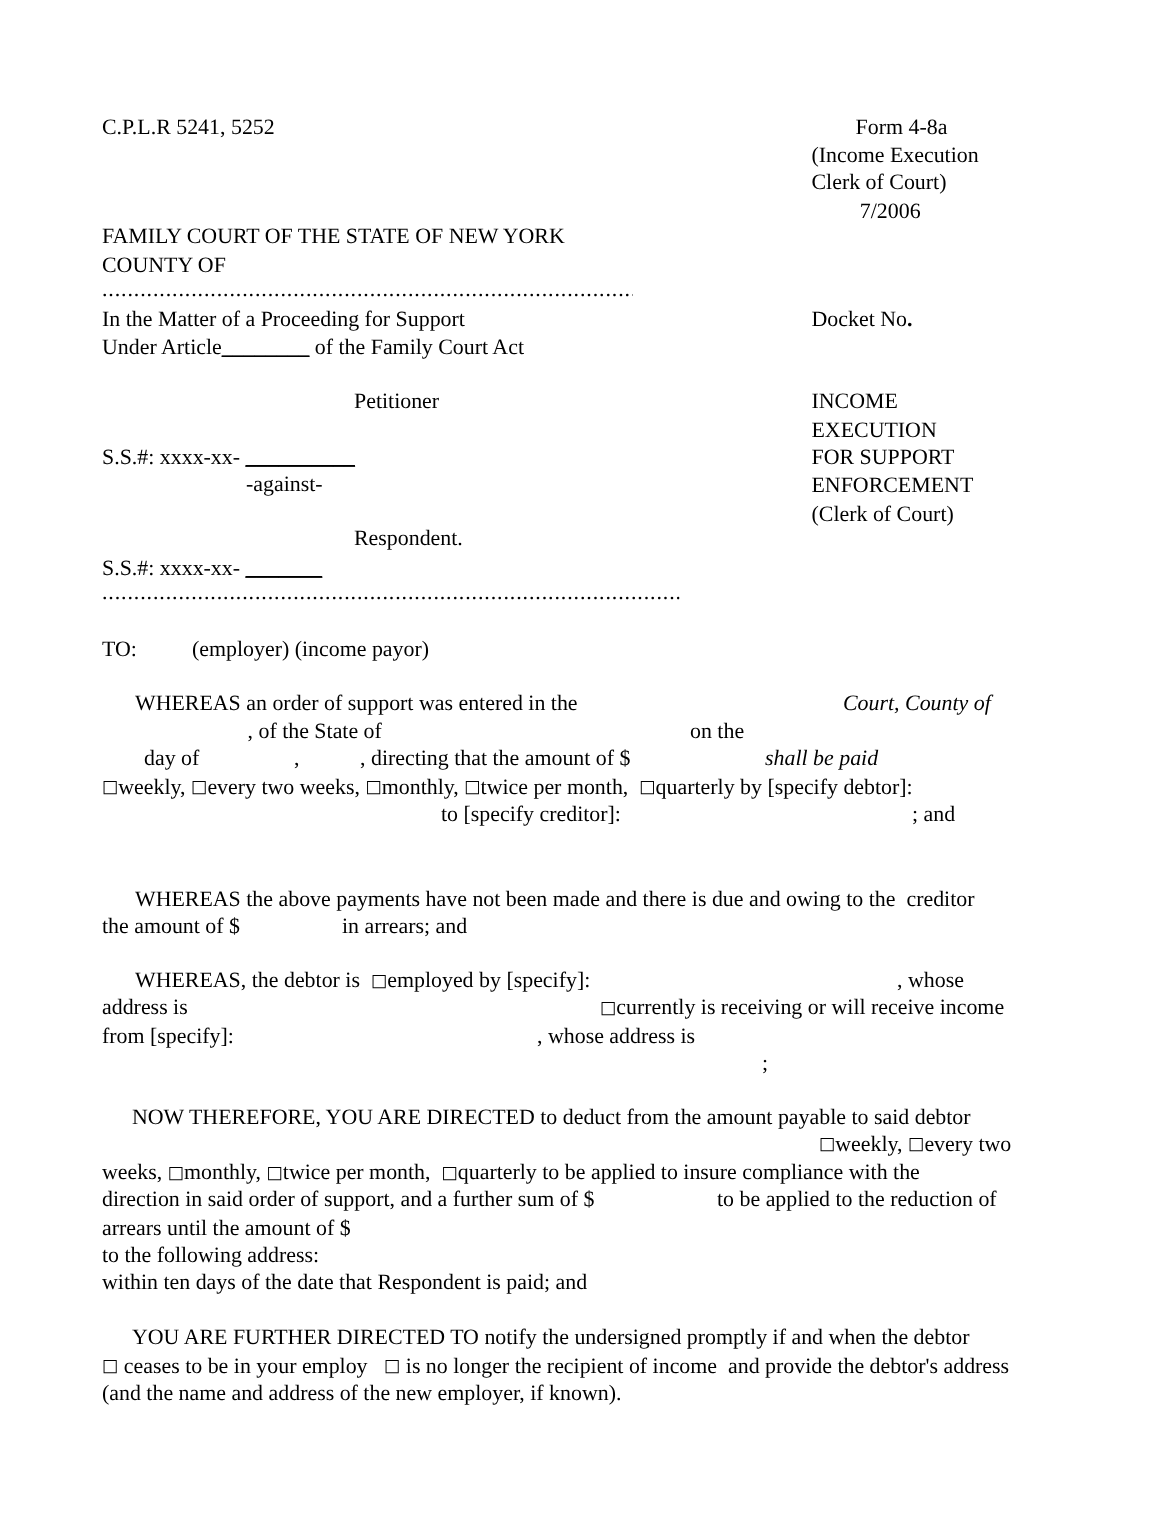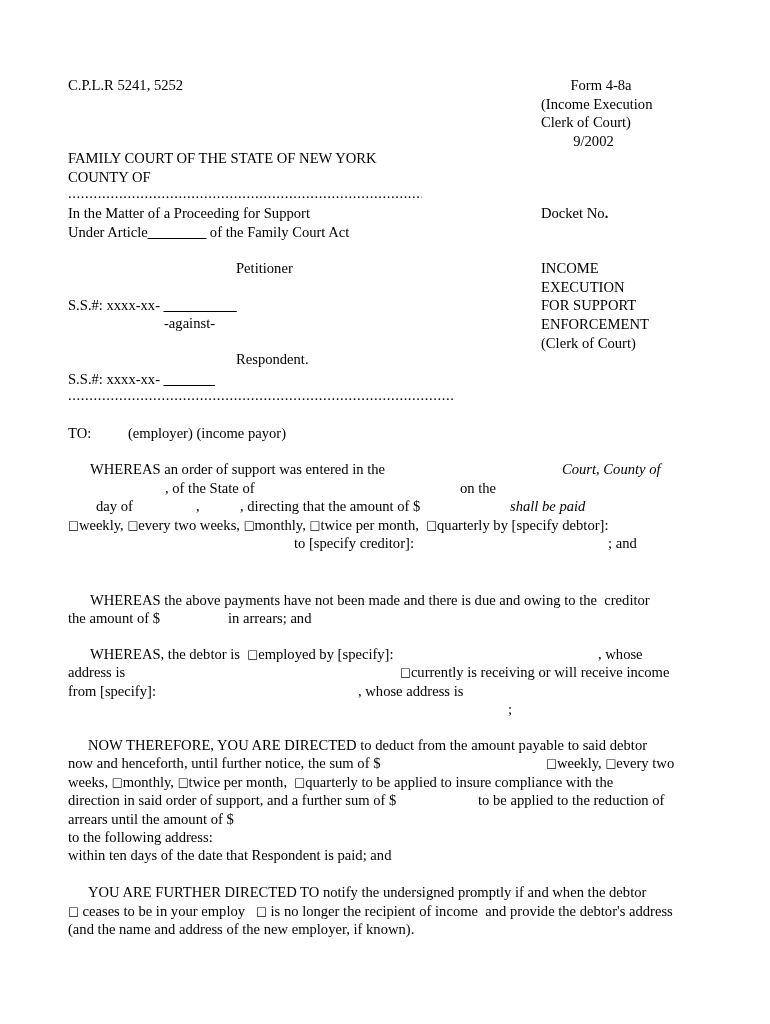--- a/index.html
+++ b/index.html
@@ -48,21 +48,21 @@
 <body>
 
 <div id="page">
 
   <div class="abs" style="left:68px; top:76px;">C.P.L.R 5241, 5252</div>
 
   <div class="blk" style="left:541px; top:76px;">
     <div class="row" style="text-align:center; width:120px;">Form 4-8a</div>
     <div class="row">(Income Execution</div>
     <div class="row">Clerk of Court)</div>
-    <div class="row" style="text-align:center; width:105px;">9/2002</div>
+    <div class="row" style="text-align:center; width:105px;">7/2006</div>
   </div>
 
   <div class="abs" style="left:68px; top:149px;">FAMILY COURT OF THE STATE OF NEW YORK</div>
   <div class="abs" style="left:68px; top:168px;">COUNTY OF</div>
 
   <div class="dotrule" style="left:68px; top:188px; width:354px;">..........................................................................................</div>
 
   <div class="abs" style="left:68px; top:204px;">In the Matter of a Proceeding for Support</div>
 
   <div class="abs" style="left:68px; top:223px;"><span>Under Article</span><span class="blank">________</span><span> of the Family Court Act</span></div>
@@ -118,21 +118,20 @@
   <div class="abs" style="left:68px; top:663px;">address is</div>
   <div class="abs" style="left:400px; top:663px;"><span class="cbx">□</span><span>currently is receiving or will receive income</span></div>
 
   <div class="abs" style="left:68px; top:682px;">from [specify]:</div>
   <div class="abs" style="left:358px; top:682px;">, whose address is</div>
 
   <div class="abs" style="left:508px; top:700px;">;</div>
 
   <div class="abs" style="left:88px; top:736px;">NOW THEREFORE, YOU ARE DIRECTED to deduct from the amount payable to said debtor</div>
 
-  <div class="abs" style="left:68px; top:754px;">now and henceforth, until further notice, the sum of $</div>
   <div class="abs" style="left:546px; top:754px;"><span><span class="cbx">□</span><span>weekly,</span></span><span> </span><span><span class="cbx">□</span><span>every two</span></span></div>
 
   <div class="abs" style="left:68px; top:773px;"><span>weeks,</span><span> </span><span><span class="cbx">□</span><span>monthly,</span></span><span> </span><span><span class="cbx">□</span><span>twice per month,</span></span><span>  </span><span><span class="cbx">□</span><span>quarterly to be applied to insure compliance with the</span></span></div>
 
   <div class="abs" style="left:68px; top:791px;">direction in said order of support, and a further sum of $</div>
   <div class="abs" style="left:478px; top:791px;">to be applied to the reduction of</div>
 
   <div class="abs" style="left:68px; top:810px;">arrears until the amount of $</div>
 
   <div class="abs" style="left:68px; top:828px;">to the following address:</div>

